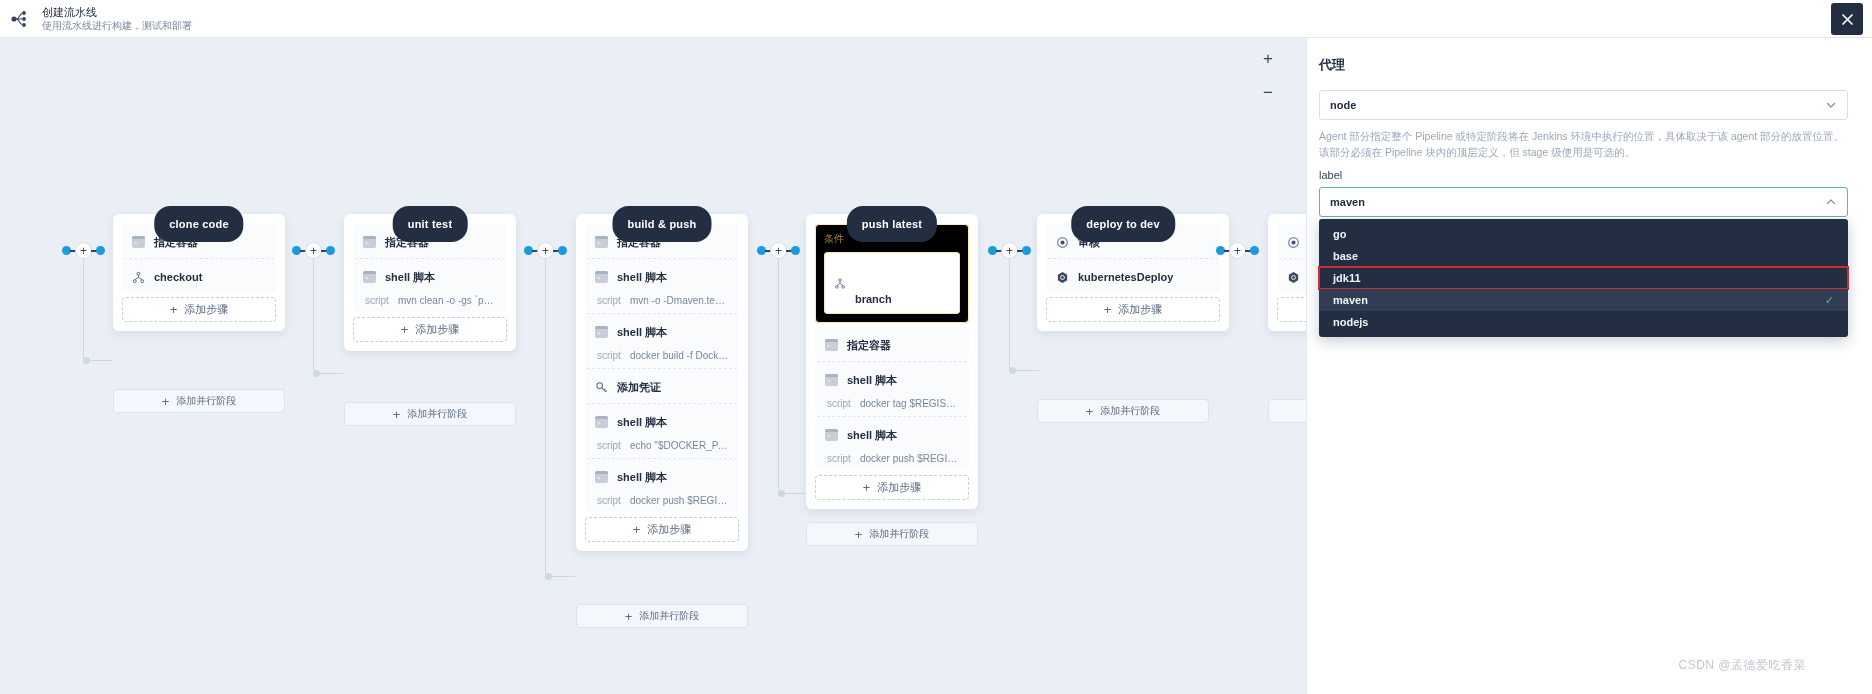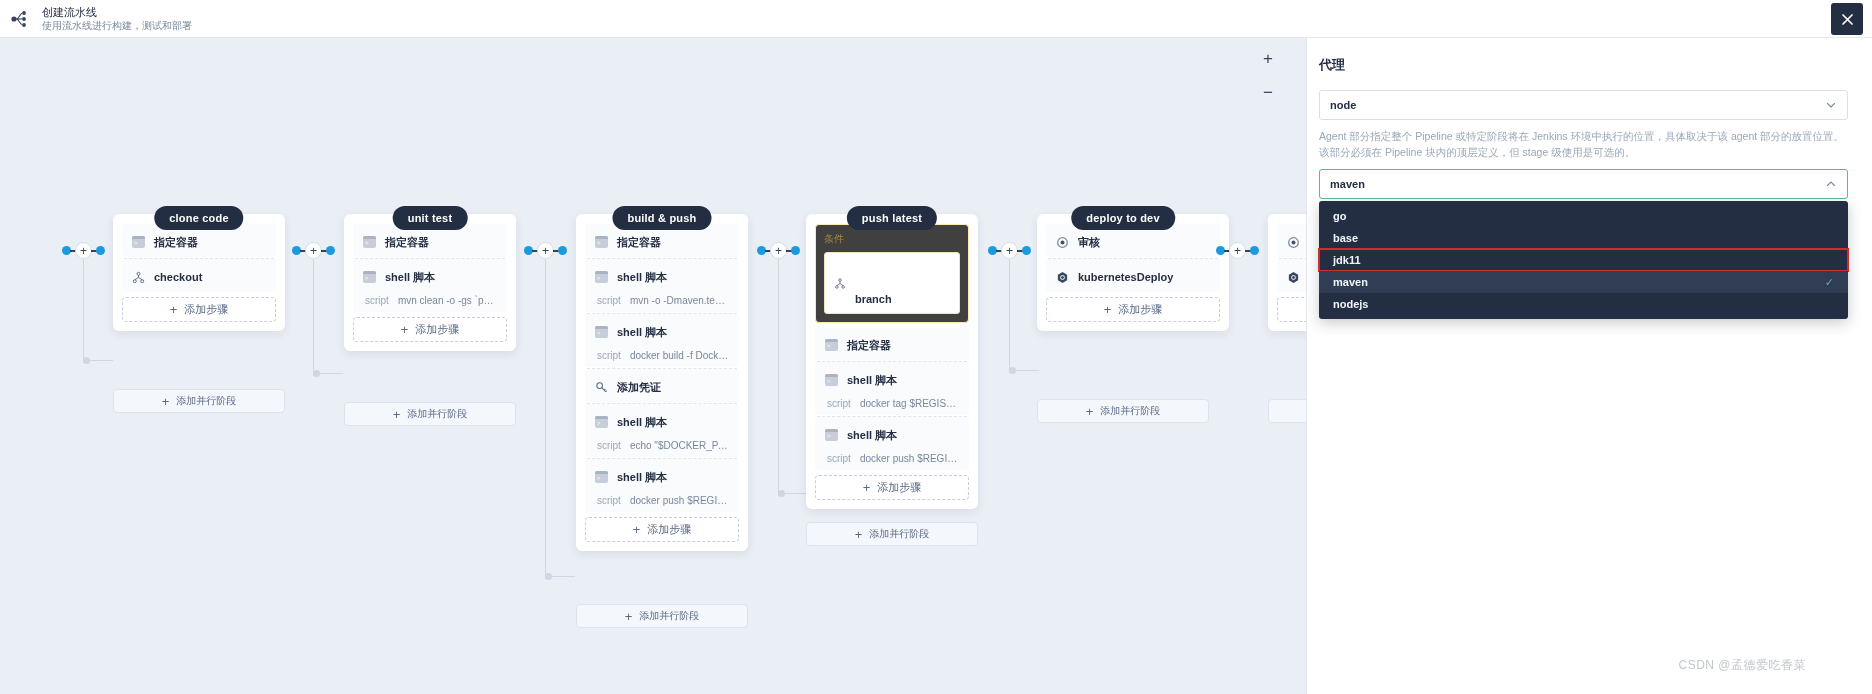--- a/index.html
+++ b/index.html
@@ -47,21 +47,21 @@
   }
 
   
   .graph { position: absolute; top: 0; left: 0; width: 1306px; height: 656px; }
 
   .stage-col { position: absolute; top: 0; }
 
   .stage-label {
     position: absolute; top: 0; left: 50%; transform: translateX(-50%);
     background: #242e42; color: #fff; font-size: 11px; font-weight: bold;
-    padding: 6px 15px; border-radius: 16px; white-space: nowrap; z-index: 6;
+    padding: 12px 15px; border-radius: 16px; white-space: nowrap; z-index: 6;
     cursor: pointer; letter-spacing: .2px;
   }
 
   .stage-card {
     position: absolute; top: 8px; left: 0;
     background: #ffffff; border-radius: 6px;
     box-shadow: 0 3px 10px rgba(36,46,66,.09);
     padding: 10px 9px 9px; z-index: 4; cursor: pointer;
   }
 
@@ -91,21 +91,21 @@
     content: ">"; position: absolute; left: 2px; top: 3px; font-size: 6px;
     color: #fff; line-height: 8px;
   }
   .icon-git { width: 13px; height: 13px; flex: 0 0 auto; }
   .icon-key { width: 13px; height: 13px; flex: 0 0 auto; }
   .icon-check { width: 13px; height: 13px; flex: 0 0 auto; }
   .icon-k8s { width: 13px; height: 13px; flex: 0 0 auto; }
   .icon-branch { width: 12px; height: 13px; flex: 0 0 auto; }
 
   .cond-block {
-    background: #404040; border: 1px solid #ffe9b3; border-radius: 4px;
+    background: #000000; border: 1px solid #ffe9b3; border-radius: 4px;
     padding: 7px 8px 8px; margin-bottom: 4px;
   }
   .cond-title { font-size: 10px; color: #a98841; margin-bottom: 6px; }
   .cond-item {
     background: #fff; border: 1px solid #f2e3bd; border-radius: 3px;
     padding: 8px 9px; display: flex; align-items: center; gap: 9px;
   }
   .cond-item-label { font-size: 11px; color: #242e42; font-weight: bold; margin-top: 32px; }
 
   .add-step {
@@ -549,20 +549,21 @@
 
     <div class="select-box">
       <span class="select-value">node</span>
       <svg class="chev" viewBox="0 0 12 12">
         <path d="M2.5 4.5 L6 8 L9.5 4.5" fill="none" stroke="#79879c" stroke-width="1.1" stroke-linecap="round"></path>
       </svg>
     </div>
 
     <div class="panel-desc">Agent 部分指定整个 Pipeline 或特定阶段将在 Jenkins 环境中执行的位置，具体取决于该 agent 部分的放置位置。该部分必须在 Pipeline 块内的顶层定义，但 stage 级使用是可选的。</div>
 
+    <div class="field-label">label</div>
     <div class="select-box focused">
       <span class="select-value">maven</span>
       <svg class="chev" viewBox="0 0 12 12">
         <path d="M2.5 7.5 L6 4 L9.5 7.5" fill="none" stroke="#79879c" stroke-width="1.1" stroke-linecap="round"></path>
       </svg>
     </div>
 
     <div class="dropdown">
       <div class="dd-item">
         <span>go</span>

